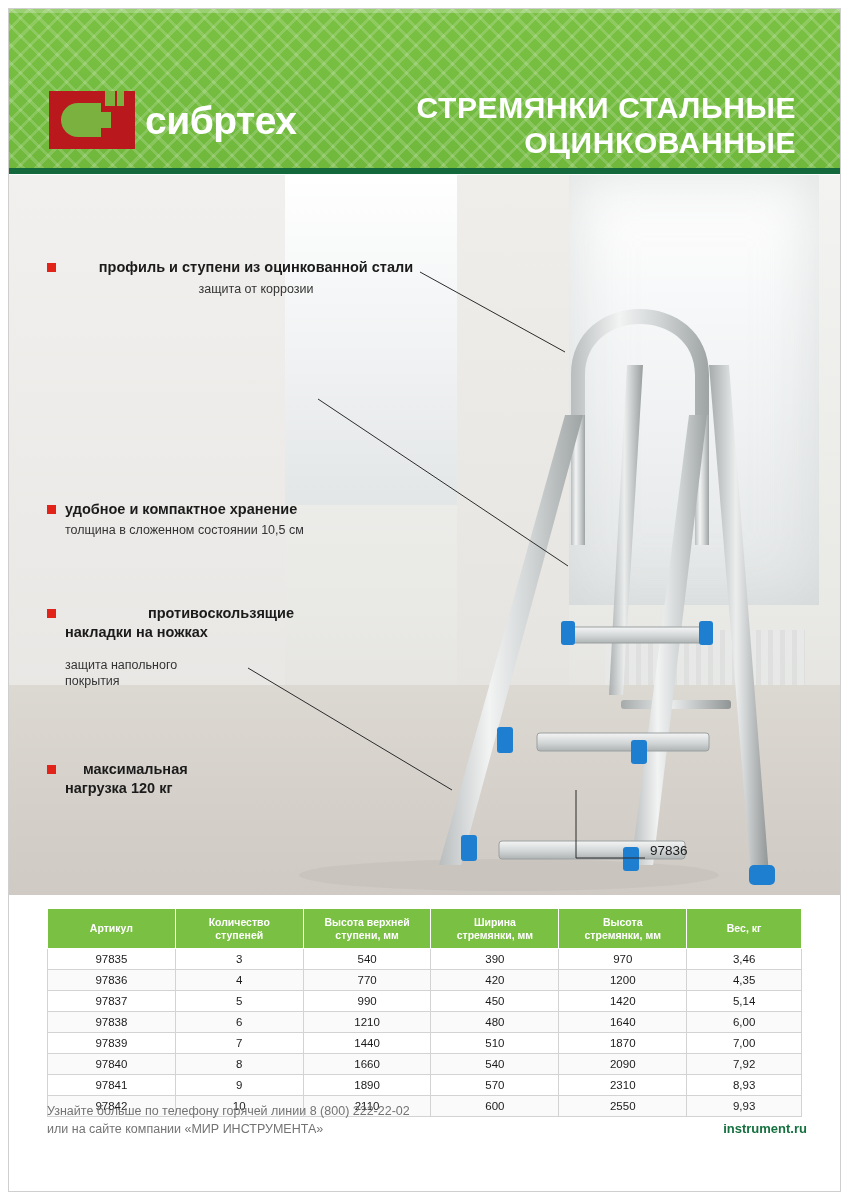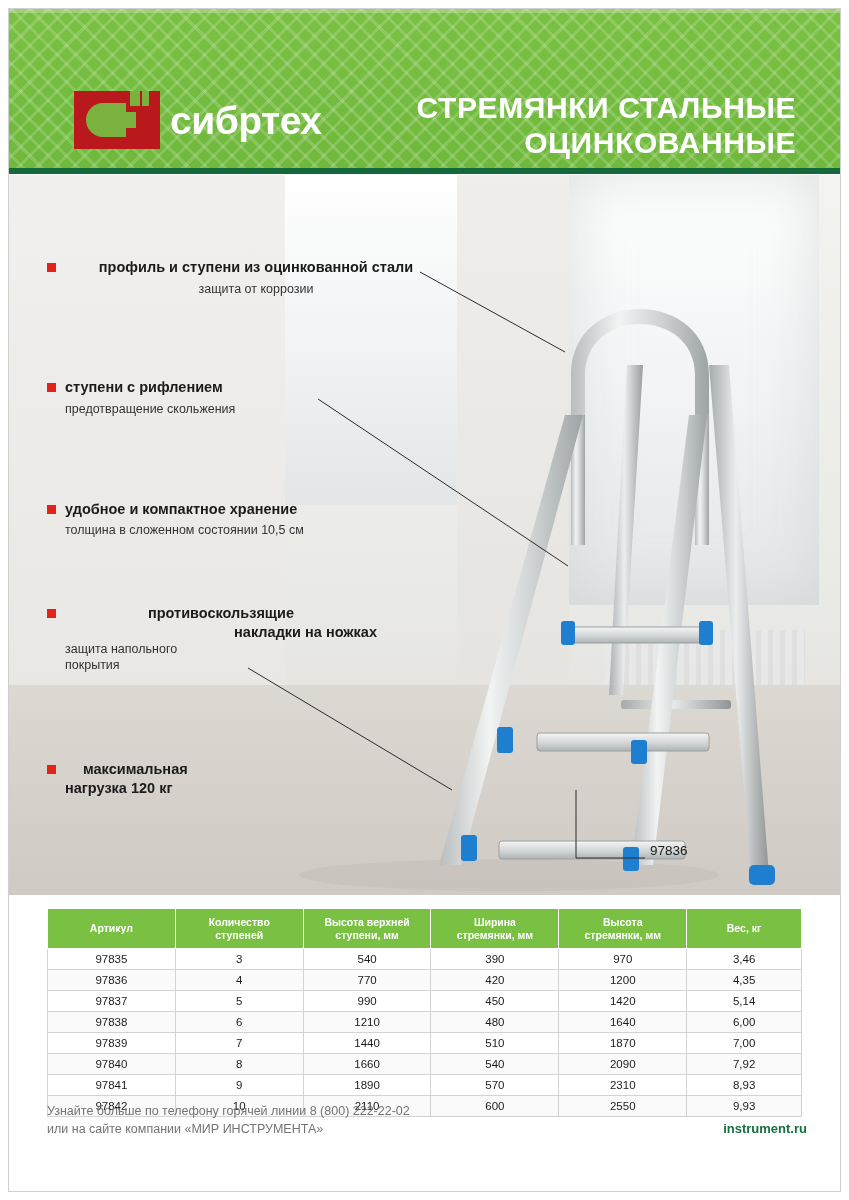--- a/index.html
+++ b/index.html
@@ -42,21 +42,21 @@
     position: absolute;
     left: 0; bottom: 0; width: 100%; height: 6px;
     background: #13693c;
   }
   .header-strip-top {
     position: absolute; left: 0; top: 0; width: 100%; height: 4px;
     background: rgba(255,255,255,0.25);
   }
   .logo-block {
     position: absolute;
-    left: 65px; top: 82px;
+    left: 40px; top: 82px;
     display: flex; align-items: center; justify-content: flex-end;
   }
   .logo-mark {
     width: 86px; height: 58px;
     background: #b9191c;
     position: relative;
     margin-right: 10px;
     clip-path: polygon(0 0, 100% 0, 100% 100%, 0 100%);
   }
   .logo-mark .cut1 {
@@ -327,36 +327,31 @@
     <line x1="576" y1="790" x2="576" y2="858" stroke="#2b2b2b" stroke-width="1"></line>
     <line x1="576" y1="858" x2="645" y2="858" stroke="#2b2b2b" stroke-width="1"></line>
   </svg>
 
   <div class="feature" style="left:47px; top:258px; width:400px;text-align:center;">
     <span class="bullet"></span>
     <p class="f-title">профиль и ступени из оцинкованной стали</p>
     <p class="f-sub">защита от коррозии</p>
   </div>
 
-  <div class="feature" style="left:47px; top:378px; width:360px;">
-    <span class="bullet"></span>
-    <p class="f-title">ступени с рифлением</p>
-    <p class="f-sub">предотвращение скольжения</p>
-  </div>
 
   <div class="feature" style="left:47px; top:500px; width:380px;">
     <span class="bullet"></span>
     <p class="f-title">удобное и компактное хранение</p>
     <p class="f-sub tight">толщина в сложенном состоянии 10,5 см</p>
   </div>
 
   <div class="feature" style="left:47px; top:604px; width:330px;">
     <span class="bullet"></span>
     <p class="f-title" style="margin-bottom:0;text-align:center;">противоскользящие</p>
-    <p class="f-title" style="margin-bottom:0;text-align:right;">накладки на ножках</p>
+    <p class="f-title" style="margin-bottom:16px;">накладки на ножках</p>
     <p class="f-sub">защита напольного</p>
     <p class="f-sub">покрытия</p>
   </div>
 
   <div class="feature" style="left:47px; top:760px; width:300px;">
     <span class="bullet"></span>
     <p class="f-title" style="margin-bottom:0;padding-left:36px;">максимальная</p>
     <p class="f-title">нагрузка  120 кг</p>
   </div>
 

